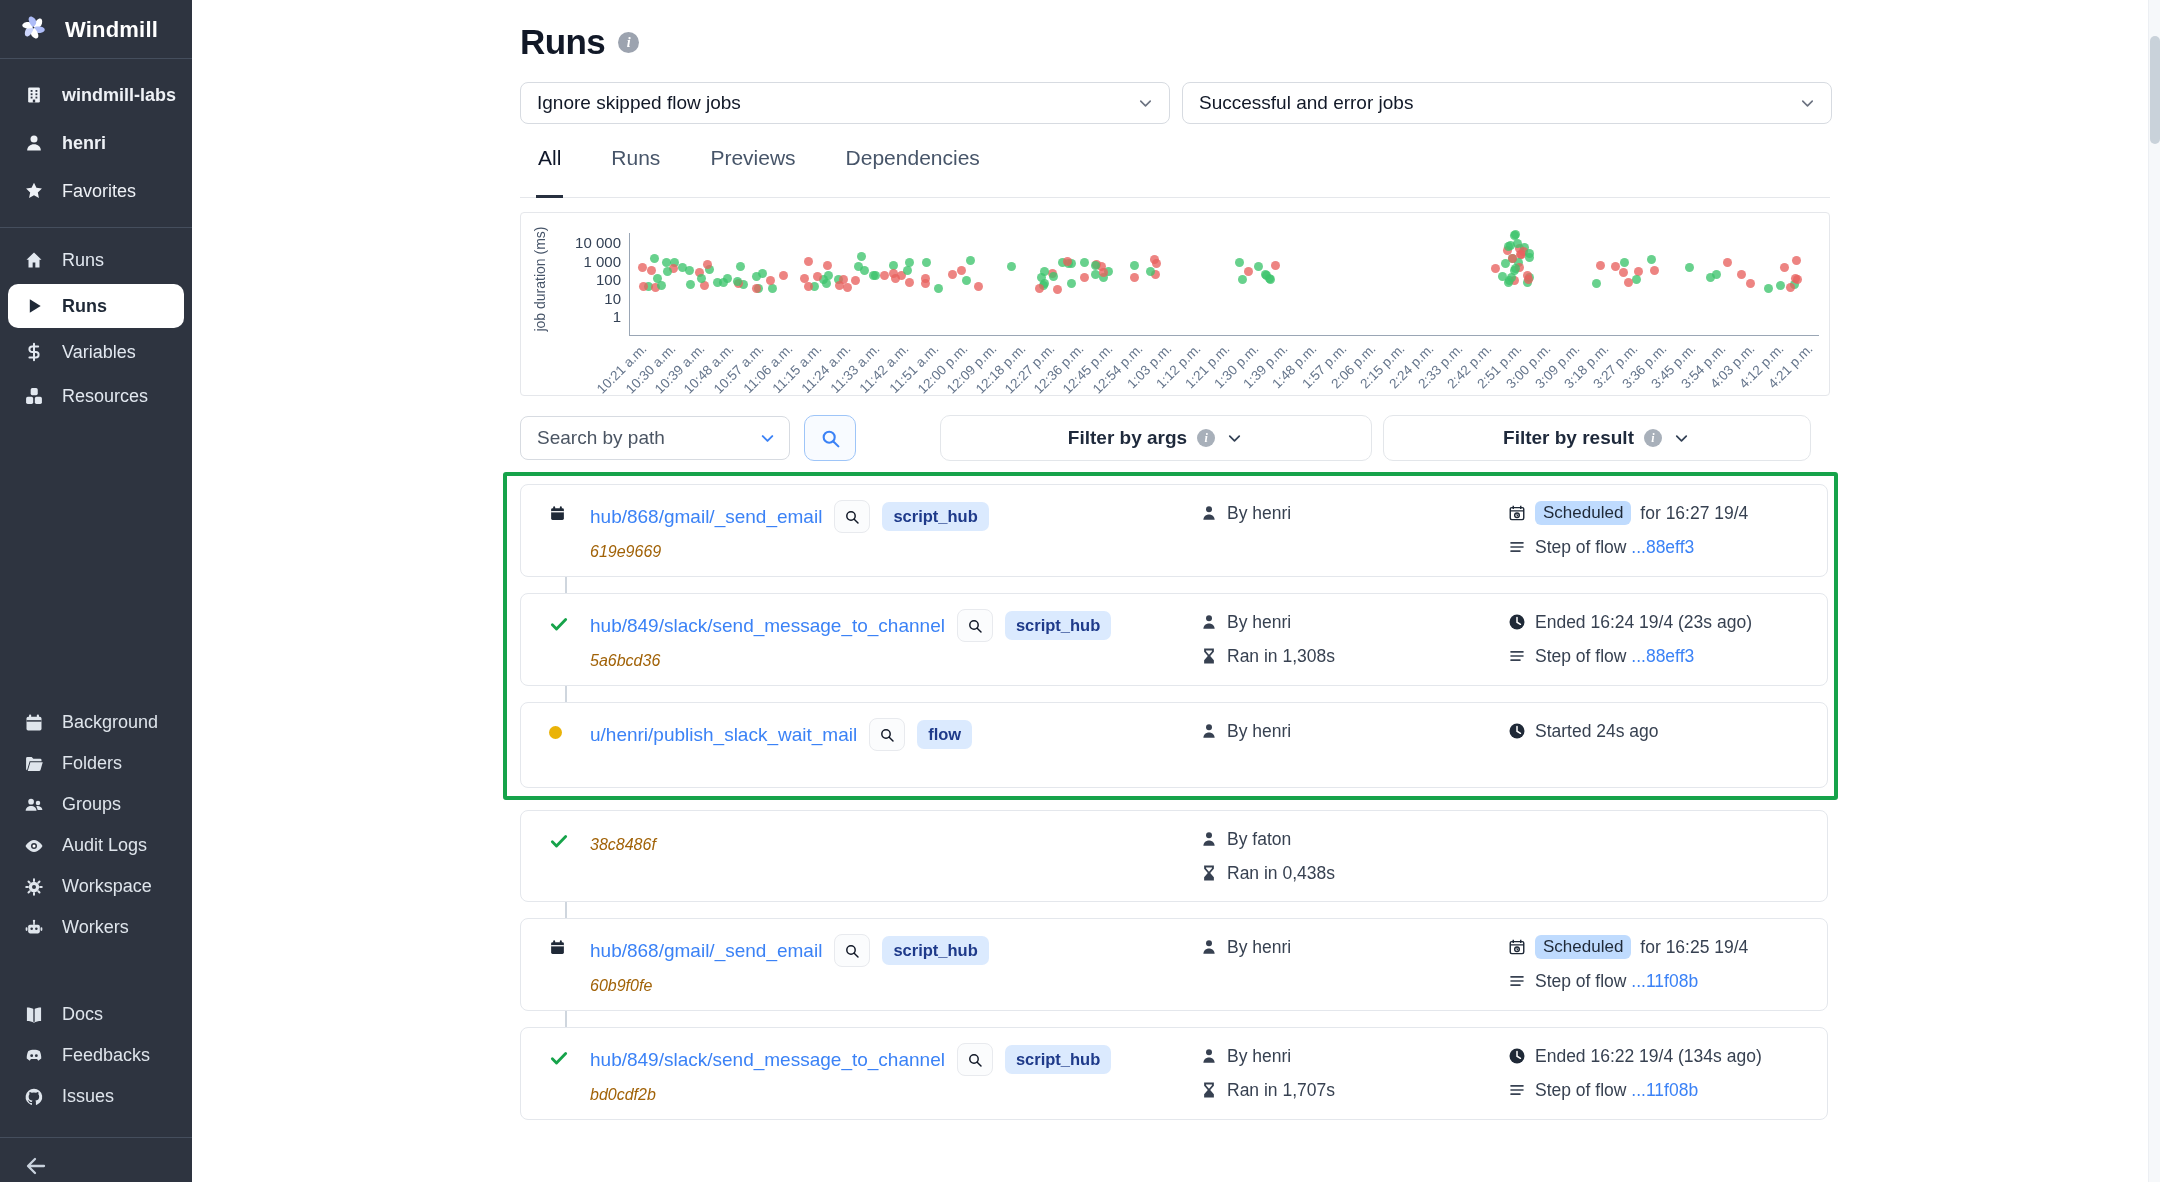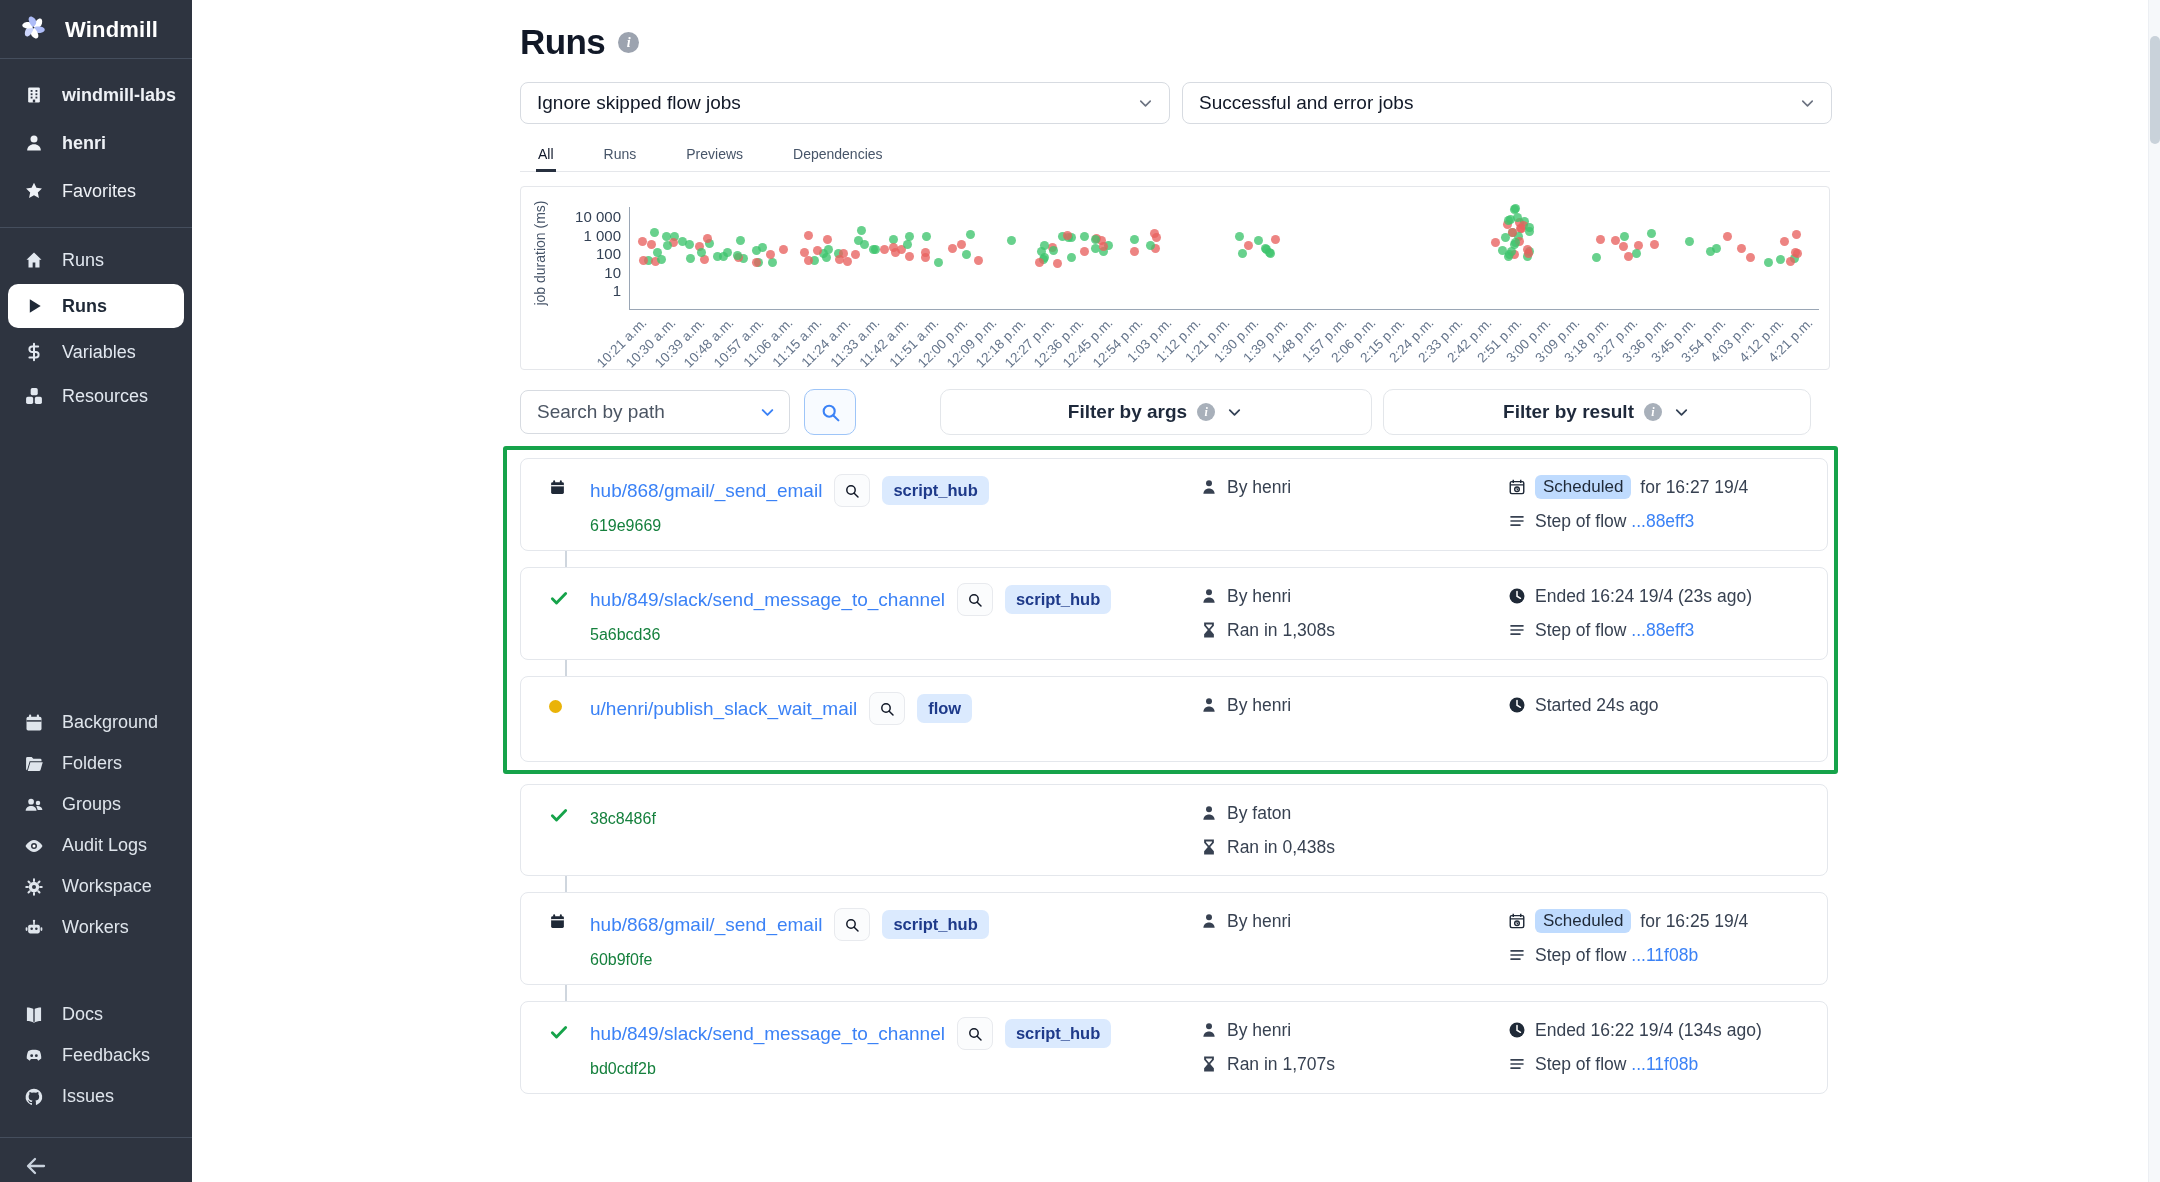--- a/index.html
+++ b/index.html
@@ -34,21 +34,21 @@
   h1{font-size:35px;font-weight:800;color:#111827;margin:0;letter-spacing:-.6px}
   .info-badge{width:21px;height:21px;border-radius:50%;background:#9ca3af;color:#fff;font-size:14px;line-height:21px;text-align:center;font-weight:700;font-family:"Liberation Serif",serif;font-style:italic;flex:none}
   .info-badge.sm{width:18px;height:18px;font-size:12px;line-height:18px;background:#a8b0ba}
   .selects-row{display:flex;gap:12px;margin-top:20px}
   .select{width:650px;height:42px;border:1px solid #d7dbe1;border-radius:8px;display:flex;align-items:center;justify-content:space-between;padding:0 14px 0 16px;font-size:19px;color:#111827;background:#fff;cursor:pointer}
   .chev{color:#6b7280;display:inline-flex}
   .chev svg{width:19px;height:19px}
   .chev.blue{color:#3b82f6}
   .chev.dark{color:#334155}
   .tabs{display:flex;gap:46px;margin-top:16px;border-bottom:1px solid #e5e7eb;width:1310px;padding-left:16px}
-  .tab{font-size:14px;color:#475569;padding:6px 2px 7px;cursor:pointer}
+  .tab{font-size:21px;color:#475569;padding:6px 2px 25px;cursor:pointer}
   .tab.active{color:#0f172a;border-bottom:3px solid #27303f;margin-bottom:-1px}
   
   .chart{position:relative;margin-top:14px;width:1310px;height:184px;border:1px solid #e5e7eb;border-radius:4px;background:#fff;overflow:hidden}
   .ylab{position:absolute;left:-56px;top:58px;width:150px;text-align:center;transform:rotate(-90deg);font-size:14px;color:#475569}
   .axis-v{position:absolute;left:108px;top:20px;width:1px;height:103px;background:#9aa6b5}
   .axis-h{position:absolute;left:108px;top:122px;height:1px;width:1190px;background:#9aa6b5}
   .ytick{position:absolute;left:18px;width:82px;text-align:right;font-size:15px;color:#334155}
   .xtick{position:absolute;top:128px;width:86px;text-align:right;font-size:13.5px;color:#64748b;transform:rotate(-45deg);transform-origin:100% 0;white-space:nowrap}
   .dot{position:absolute;width:9px;height:9px;border-radius:50%;opacity:.78}
   
@@ -67,21 +67,21 @@
   .list{margin-top:11px;width:1340px}
   .selection{border:4px solid #16a34a;border-radius:3px;margin-left:-17px;padding:8px 6px 8px 13px;width:1335px;margin-bottom:10px}
   .card{width:1308px;background:#fff;border:1px solid #e4e7ec;border-radius:8px;padding:15px 0 15px 28px;display:grid;grid-template-columns:41px 610px 308px auto;min-height:86px;cursor:pointer}
   .connector{height:16px;border-left:2px solid #cfd6de;margin-left:45px;width:2px}
   .c-icon{display:flex;align-items:flex-start;padding-top:5px}
   .line1{display:flex;align-items:center;gap:12px}
   .path{color:#3b82f6;font-size:19px;text-decoration:none;cursor:pointer;white-space:nowrap}
   .mag{width:36px;height:33px;border:1px solid #e8eaee;background:#fbfcfd;border-radius:8px;display:flex;align-items:center;justify-content:center;color:#111827;cursor:pointer;flex:none}
   .mag svg{width:16px;height:16px}
   .badge{background:#dbeafe;color:#1e3a8a;font-weight:700;font-size:16.5px;padding:5px 11px;border-radius:7px;white-space:nowrap}
-  .rid{font-size:16px;color:#15803d;margin-top:10px}
+  .rid{font-size:16px;color:#a16207;font-style:italic;margin-top:10px}
   .meta{display:flex;align-items:center;gap:9px;font-size:17.5px;color:#374151;min-height:26px;white-space:nowrap}
   .meta + .meta{margin-top:8px}
   .meta svg{width:18px;height:18px;flex:none;color:#374151}
   .sched-badge{background:#bfdbfe;color:#1f2937;padding:2px 8px;border-radius:6px;font-size:17px}
   .flow-link{color:#3b82f6;cursor:pointer}
   .run-dot{width:13px;height:13px;border-radius:50%;background:#eab308;display:inline-block;margin-top:3px}
   
   .scrollbar{position:absolute;right:0;top:0;width:12px;height:1182px;background:#f6f8fa;border-left:1px solid #eceff3}
   .scroll-thumb{position:absolute;left:1px;top:36px;width:10px;height:108px;border-radius:6px;background:#c9d2da;cursor:pointer}
 </style>

